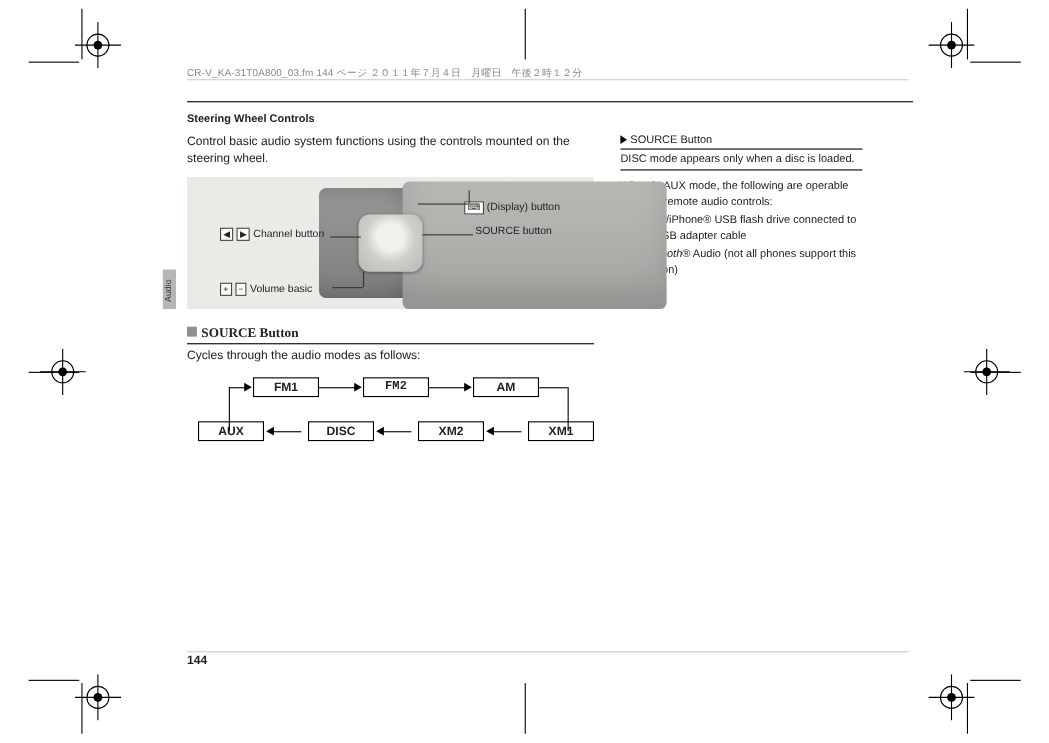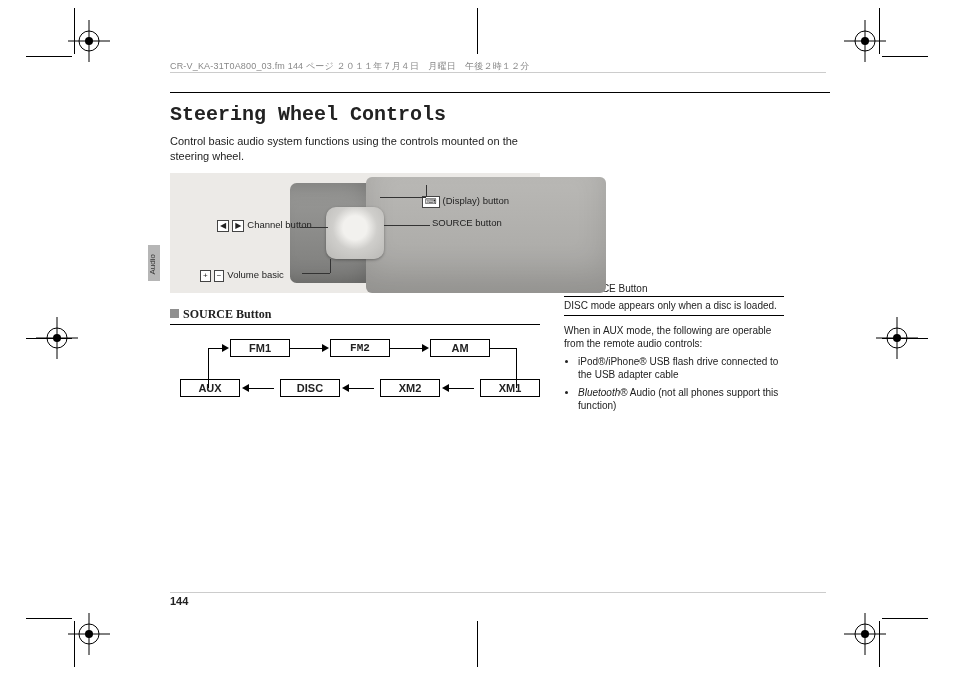--- a/index.html
+++ b/index.html
@@ -52,24 +52,24 @@
     width:660px;
   }
   .title-bar-wrap{ display:flex; }
   .title-bar{
     background:#6a6b6d; color:#fff;
     font-family:Georgia, "Times New Roman", serif;
     font-size:17px; padding:8px 12px; width:380px;
   }
   .title-bar-rest{ flex:1; border-bottom:1px solid #000; margin-left:0;}
   .subtitle{
-    font-family:Liberation Mono, monospace;
-    font-weight:bold; font-size:20px; margin-top:10px;
-  }
-  .cols{ display:flex; gap:24px; margin-top:8px;align-items:flex-end;}
+    font-family:Liberation Sans, sans-serif;
+    font-weight:bold; font-size:10px; margin-top:10px;
+  }
+  .cols{ display:flex; gap:24px; margin-top:8px;}
   .col-left{ width:370px; }
   .col-right{ width:220px; font-size:10px; }
 
   .intro{ font-size:11px; line-height:1.4; margin-bottom:8px;}
 
   .photo-block{
     position:relative; width:370px; height:120px;
     background:#eceae7;
   }
   .wheel{
@@ -92,21 +92,21 @@
     z-index:2;
   }
   .label{
     position:absolute; font-size:9.5px; color:#222; background:transparent; z-index:3;
   }
   .label .box{
     display:inline-block; border:1px solid #444; background:#fff; padding:0 2px;
     font-size:8px; line-height:10px; margin-right:3px;
   }
   .lbl-display{ left:252px; top:6px;margin-top:16px;}
-  .lbl-channel{ left:30px; top:46px;margin-left:17px;}
+  .lbl-channel{ left:30px; top:46px;}
   .lbl-volume { left:30px; top:96px;}
   .lbl-source { left:262px; top:44px;}
   .lead{ position:absolute; background:#333; height:1px; z-index:3;}
   .lead.v{ width:1px; height:auto;}
 
   .subhead{
     font-family:Georgia,"Times New Roman",serif; font-weight:bold;
     font-size:12px; margin-top:14px; border-bottom:1px solid #000; padding-bottom:2px;
   }
   .subhead .sq{ display:inline-block; width:9px; height:9px; background:#8f8f8f; margin-right:4px; vertical-align:baseline;}
@@ -259,20 +259,21 @@
           <span class="box">+</span><span class="box">−</span><span>Volume basic</span>
         </div>
         <div class="lead" style="left:132px; top:100px; width:28px;"></div>
         <div class="lead v" style="left:160px; top:86px; height:14px;"></div>
 
         <div class="label lbl-source">SOURCE button</div>
         <div class="lead" style="left:214px; top:52px; width:46px;"></div>
       </div>
 
       <div class="subhead"><span class="sq"></span><span>SOURCE Button</span></div>
+      <div class="subdesc">Cycles through the audio modes as follows:</div>
 
       <div class="flow">
 
         <div class="fbox" style="left:60px;  top:0;">FM1</div>
         <div class="fbox" style="left:160px; top:0;font-family:Liberation Mono, monospace;">FM2</div>
         <div class="fbox" style="left:260px; top:0;">AM</div>
 
         <div class="fbox" style="left:10px;  top:40px;">AUX</div>
         <div class="fbox" style="left:110px; top:40px;">DISC</div>
         <div class="fbox" style="left:210px; top:40px;">XM2</div>

